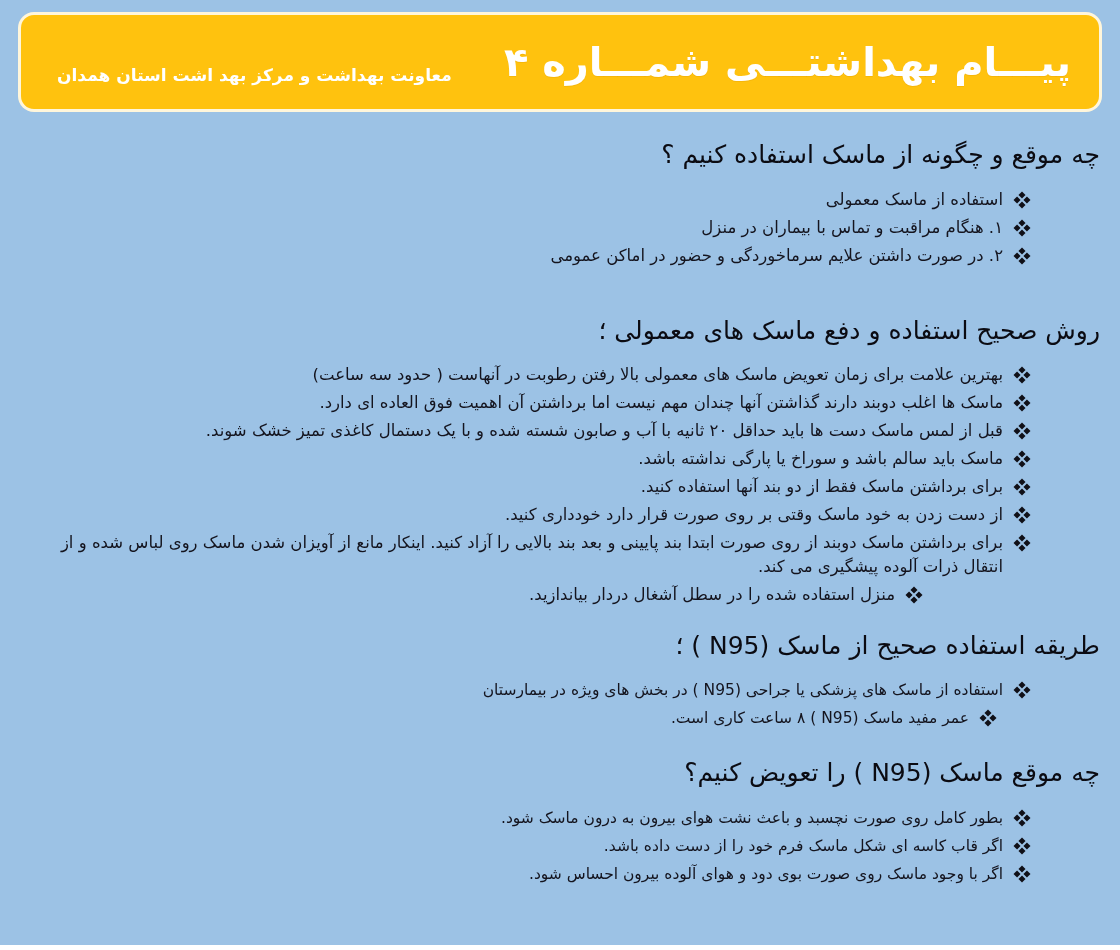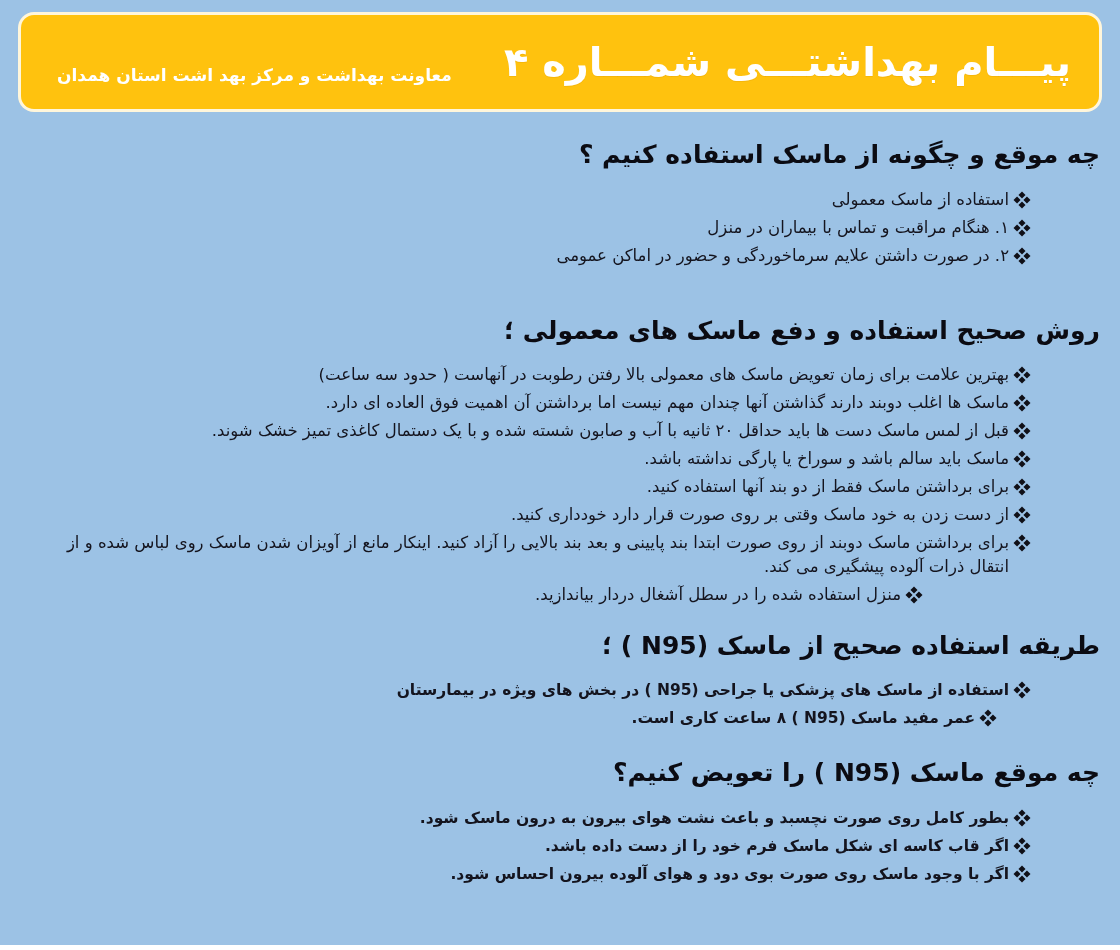--- a/index.html
+++ b/index.html
@@ -29,32 +29,32 @@
     color:#FFFFFF;font-weight:700;font-size:17px;line-height:1.2;
     margin-top:26px;white-space:nowrap;
   }
   
   .content{
     position:absolute;top:112px;right:0;left:0;
     direction:rtl;
   }
   .section-heading{
     margin:0 20px 0 20px;
-    font-size:25px;font-weight:700;color:#0B0B12;
+    font-size:25px;font-weight:400;color:#0B0B12;
     line-height:1.35;
   }
   .bullet-list{
     list-style:none;margin:0;padding:16px 92px 0 28px;
   }
   .list-item{
-    display:flex;align-items:flex-start;gap:7px;
+    display:flex;align-items:flex-start;gap:13px;
     color:#14141E;margin-bottom:4px;line-height:1.45;
   }
   .w-regular .list-item{font-size:16.5px;font-weight:400;}
-  .w-bold .list-item{font-size:15.5px;font-weight:700;line-height:1.55;}
+  .w-bold .list-item{font-size:15.5px;font-weight:400;line-height:1.55;}
   .indent-1{padding-right:34px;}
   .indent-2{padding-right:108px;}
   
   .bullet-icon{
     display:grid;grid-template-columns:5px 5px;grid-template-rows:5px 5px;gap:2px;
     width:12px;height:12px;flex:0 0 12px;
     transform:rotate(45deg);
     margin-top:6px;
   }
   .bullet-icon i{display:block;width:5px;height:5px;background:#101018;}

